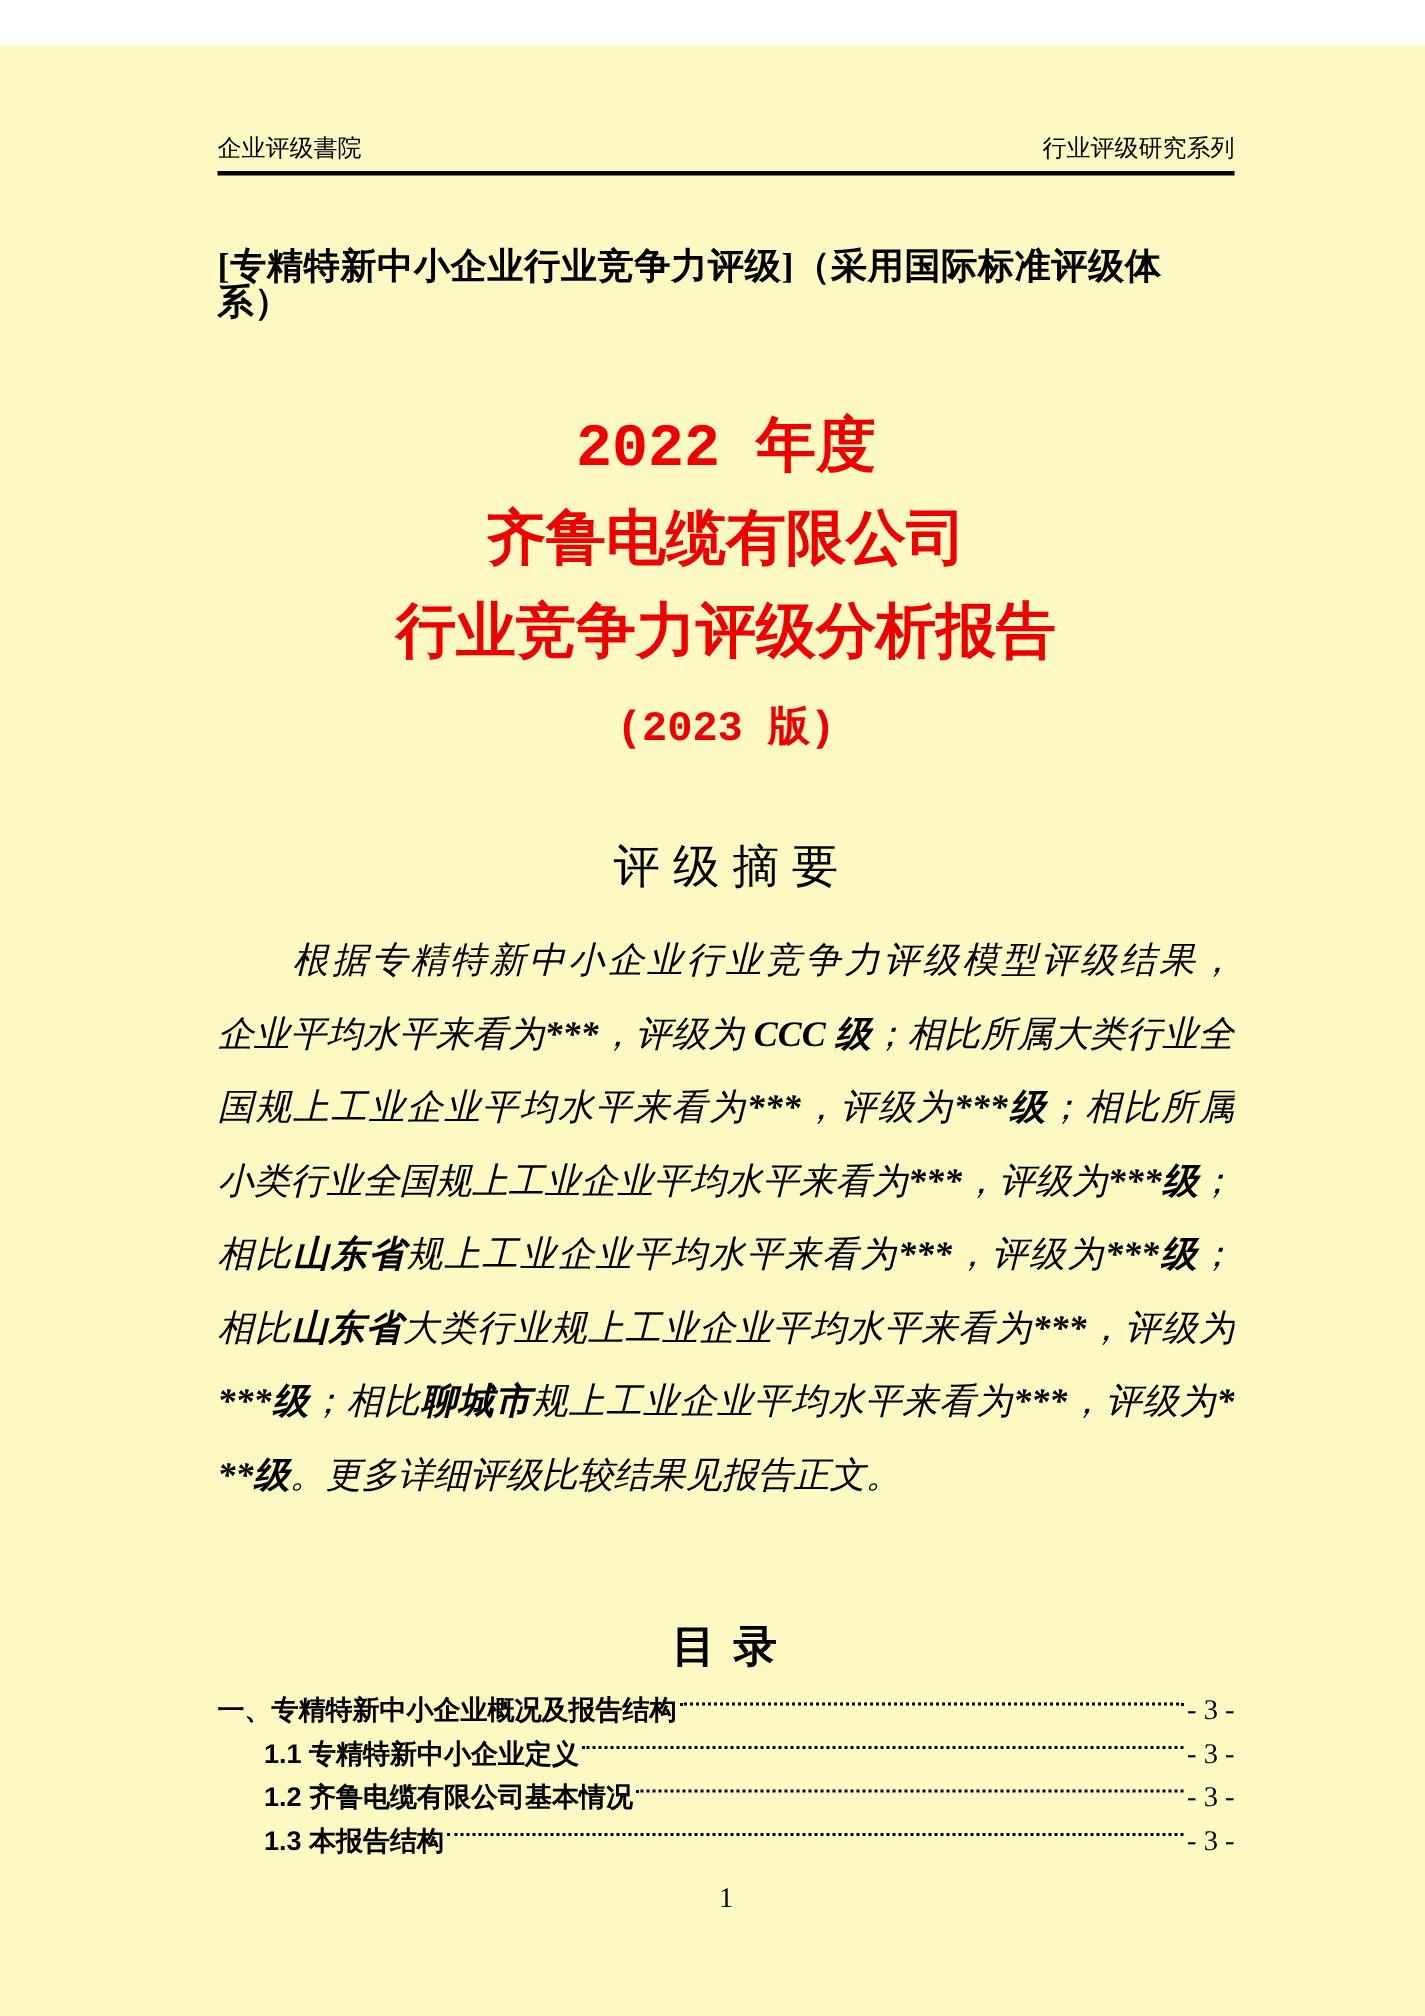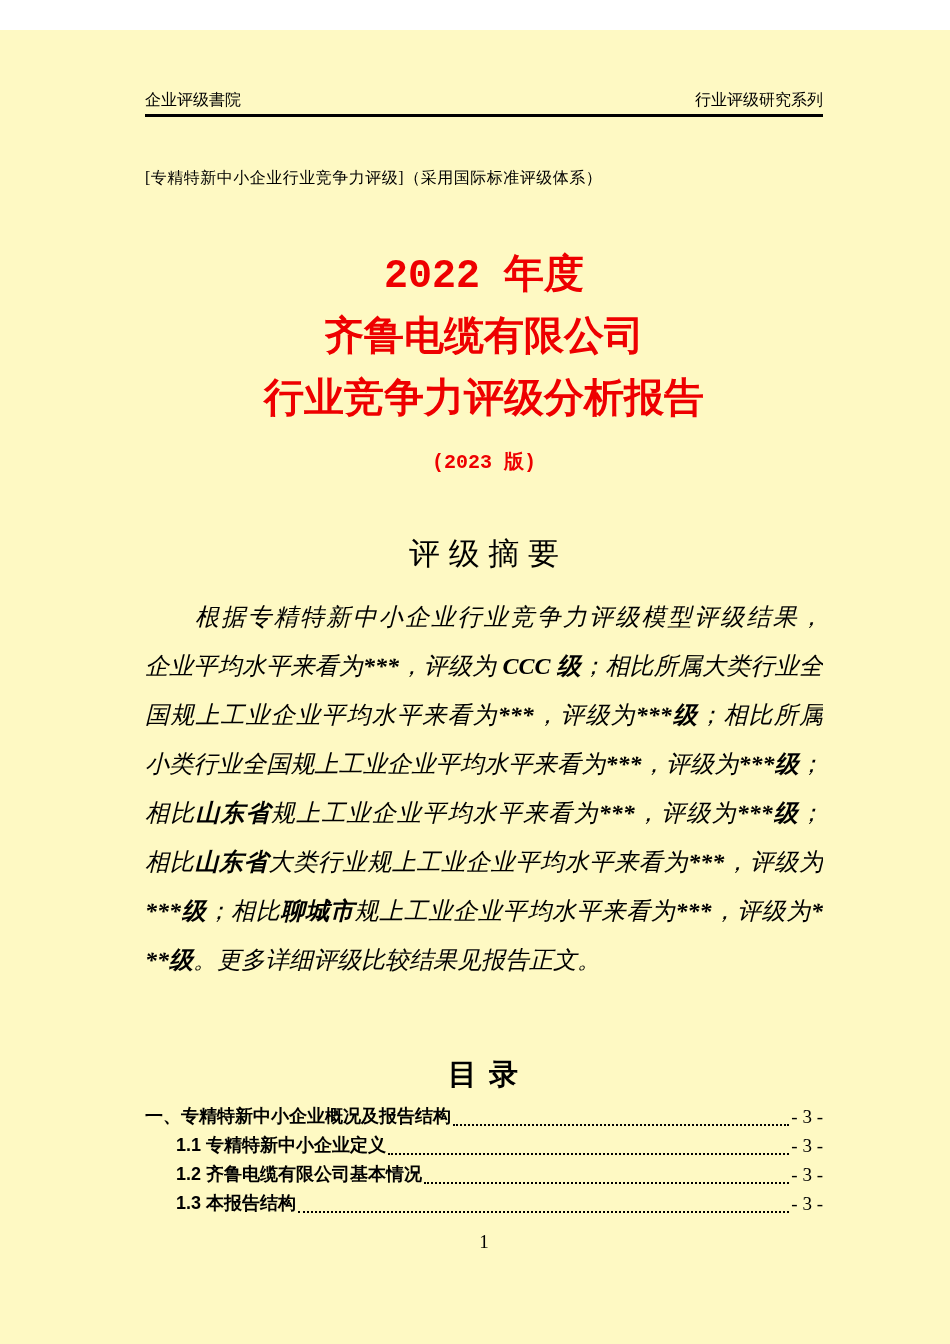--- a/index.html
+++ b/index.html
@@ -17,28 +17,28 @@
     display:flex;justify-content:space-between;align-items:flex-end;
     padding-top:61px;padding-bottom:5px;
     border-bottom:3px solid #000;
     font-family:"Liberation Sans","DejaVu Sans",sans-serif;
     font-size:16px;line-height:18px;
   }
 
   
   .bracket-line{
     margin-top:49px;
-    font-size:16px;font-weight:normal;line-height:24px;
+    font-size:24px;font-weight:bold;line-height:24px;
     letter-spacing:0.5px;
   }
 
   
   .title-block{margin-top:56px;text-align:center;font-weight:bold;font-family:Liberation Mono, monospace;}
   .title-main{font-size:40px;line-height:62px;}
-  .title-edition{font-size:20px;line-height:62px;}
+  .title-edition{font-size:28px;line-height:62px;}
 
   
   .summary-heading{
     margin-top:42px;text-align:center;
     font-family:"Liberation Sans","DejaVu Sans",sans-serif;
     font-weight:normal;font-size:31px;line-height:36px;
   }
   .summary-paragraph{margin-top:21px;font-size:24px;}
   .para-line{
     height:49px;line-height:49px;
@@ -50,21 +50,21 @@
   .para-line .b{font-weight:bold;}
 
   
   .toc-heading{
     margin-top:72px;text-align:center;
     font-family:"Liberation Sans","DejaVu Sans",sans-serif;
     font-weight:bold;font-size:29px;line-height:34px;letter-spacing:2px;
   }
   .toc-list{margin-top:11px;}
   .toc-entry{
-    display:flex;align-items:flex-end;
+    display:flex;align-items:center;
     height:29px;line-height:29px;
     font-family:"Liberation Sans","DejaVu Sans",sans-serif;
     font-weight:bold;font-size:18px;
     cursor:pointer;
   }
   .toc-entry.level2{padding-left:31px;}
   .toc-label{white-space:nowrap;}
   .toc-dots{
     flex:1;
     border-bottom:2px dotted #000;

